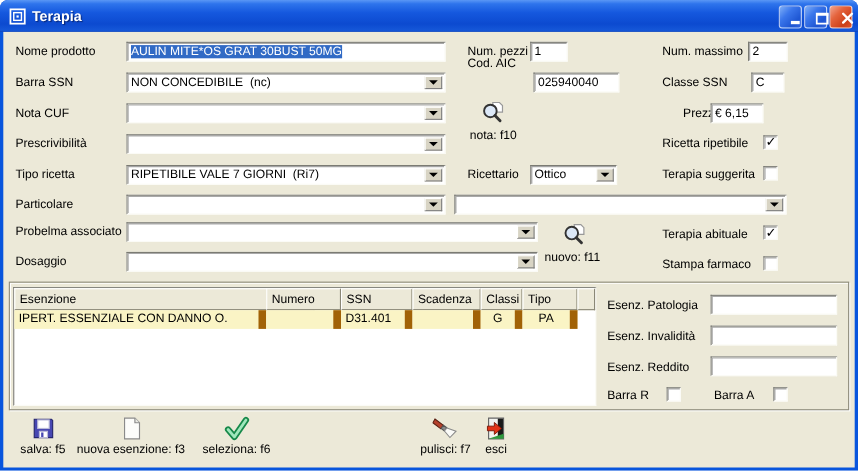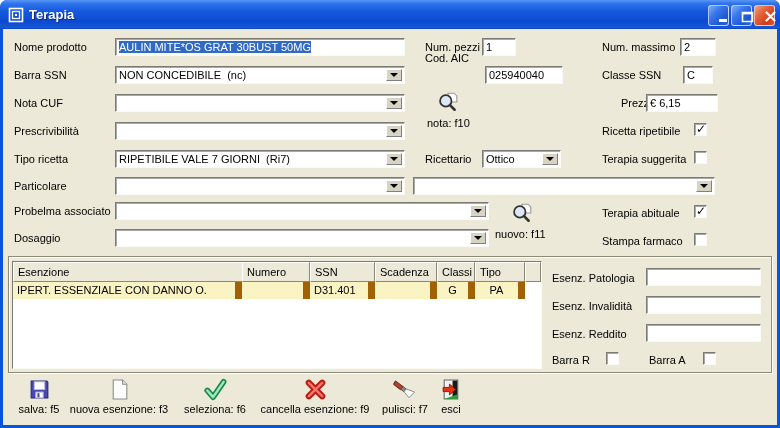--- a/index.html
+++ b/index.html
@@ -186,21 +186,21 @@
 
     <span class="lbl" style="left:599px;top:12px;">Num. massimo</span>
     <div class="field" style="left:677px;top:9px;width:36px;">
       <span class="val">2</span>
     </div>
     <span class="lbl" style="left:599px;top:40px;">Classe SSN</span>
     <div class="field" style="left:680px;top:37px;width:30px;">
       <span class="val">C</span>
     </div>
     <span class="lbl" style="left:618px;top:68px;">Prezzo</span>
-    <div class="field" style="left:643px;top:65px;width:72px;text-decoration:underline;">
+    <div class="field" style="left:643px;top:65px;width:48px;text-decoration:underline;">
       <span class="val">€ 6,15</span>
     </div>
 
     <span class="lbl" style="left:599px;top:96px;">Ricetta ripetibile</span>
     <span class="chk checked" style="left:691px;top:94px;"></span>
 
     <span class="lbl" style="left:599px;top:124px;">Terapia suggerita</span>
     <span class="chk" style="left:691px;top:122px;"></span>
 
     <span class="lbl" style="left:599px;top:178px;">Terapia abituale</span>
@@ -268,27 +268,20 @@
     </button>
 
     <button class="toolbtn" style="left:176px;width:72px;">
       <svg width="24" height="23" viewBox="0 0 24 24">
         <path d="M4 13l6 7L21 4" fill="none" stroke="#17894A" stroke-width="6" stroke-linecap="round" stroke-linejoin="round"></path>
         <path d="M4 13l6 7L21 4" fill="none" stroke="#9FE7BC" stroke-width="2.6" stroke-linecap="round" stroke-linejoin="round"></path>
       </svg>
       <span class="tlabel">seleziona: f6</span>
     </button>
 
-    <button class="toolbtn" style="left:253px;width:118px;">
-      <svg width="23" height="23" viewBox="0 0 24 24">
-        <path d="M5 5l14 14M19 5L5 19" stroke="#B81A10" stroke-width="6.5" stroke-linecap="round"></path>
-        <path d="M5 5l14 14M19 5L5 19" stroke="#F0756B" stroke-width="2.6" stroke-linecap="round"></path>
-      </svg>
-      <span class="tlabel">cancella esenzione: f9</span>
-    </button>
 
     <button class="toolbtn" style="left:374px;width:56px;">
       <svg width="24" height="23" viewBox="0 0 24 24">
         <path d="M2 3l8 6-2.4 3.4L0 6.6z" fill="#B5412C" stroke="#5A1F12" stroke-width="1"></path>
         <path d="M10 9l3.2 2.3-2.2 3.1L7.8 12z" fill="#8a8a8a" stroke="#555" stroke-width="1"></path>
         <path d="M13.4 11.5L22 14.6 16.2 20.6 11 14.4z" fill="#FBFBF8" stroke="#8a8a8a" stroke-width="1"></path>
       </svg>
       <span class="tlabel">pulisci: f7</span>
     </button>
 

